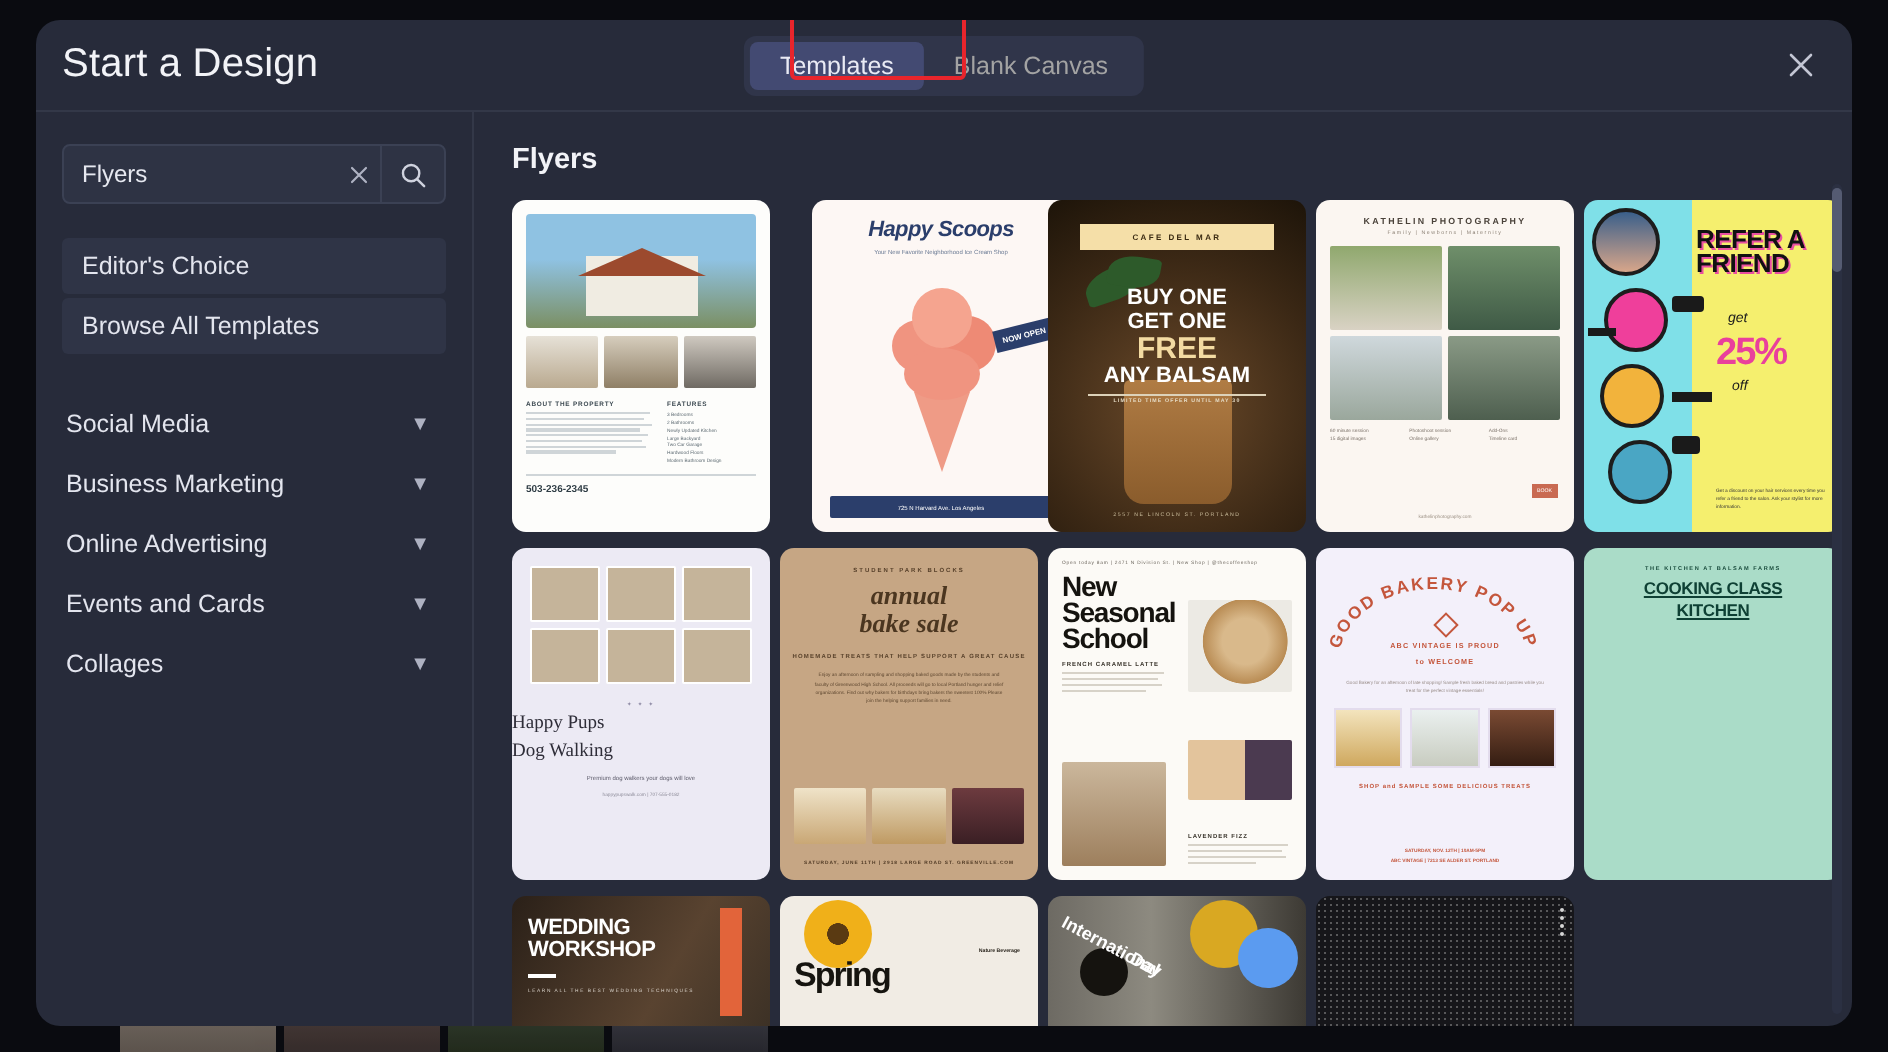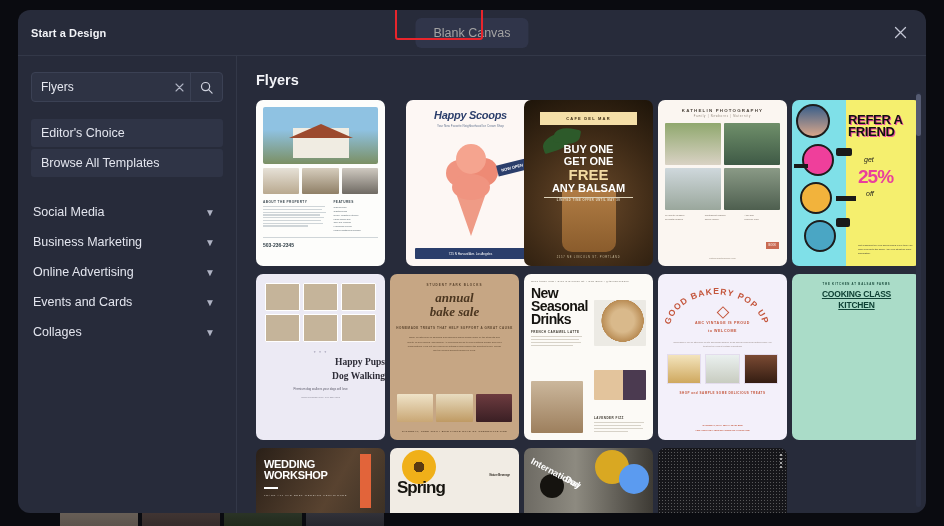--- a/index.html
+++ b/index.html
@@ -30,21 +30,21 @@
 
   
   #modal-header {
     height: 46px; flex: 0 0 46px;
     position: relative;
     border-bottom: 1px solid #333848;
     display: flex; align-items: center;
   }
   #page-title {
     margin-left: 13px;
-    font-size: 11px; font-weight: bold; color: #f2f3f7;
+    font-size: 20px; font-weight: normal; color: #f2f3f7;
     letter-spacing: .1px;
   }
   #tab-group {
     position: absolute; left: 50%; transform: translateX(-50%);
     display: flex; gap: 0;
     background: #30354a; border-radius: 6px; padding: 3px;
   }
   .tab {
     padding: 5px 15px; border-radius: 4px;
     font-size: 12.5px; color: #a3a3a3;
@@ -221,21 +221,21 @@
   .rf-get { position: absolute; left: 72px; top: 56px; font-size: 7px; font-style: italic; color: #1c1c1c; }
   .rf-off { position: absolute; left: 74px; top: 90px; font-size: 7px; font-style: italic; color: #1c1c1c; }
   .rf-txt { position: absolute; left: 66px; bottom: 10px; right: 6px; font-size: 2.4px; color: #333; line-height: 1.6; }
   .rf-tool { position: absolute; background: #1a1a1a; }
 
   
   .c-pups { background: #eceaf4; }
   .pup-grid { display: grid; grid-template-columns: repeat(3,1fr); gap: 3px; margin: 9px 9px 0; }
   .pup-cell { height: 28px; background: #c5b49a; border-radius: 1px; border: 1px solid #fff; }
   .pup-logo { text-align: center; font-size: 3px; color: #8e8aa4; margin-top: 8px; letter-spacing: 1px; }
-  .pup-t { text-align: right; font-weight: bold; font-size: 9.5px; color: #2e2d38; line-height: 1.05; margin-top: 4px; font-family: "Liberation Serif", serif; }
+  .pup-t { text-align: left; font-weight: normal; font-size: 9.5px; color: #2e2d38; line-height: 1.05; margin-top: 4px; font-family: "Liberation Serif", serif; }
   .pup-s { text-align: center; font-size: 3px; color: #5d5c6b; margin-top: 5px; }
   .pup-u { text-align: center; font-size: 2.4px; color: #8d8c99; margin-top: 5px; }
 
   
   .c-bake { background: #c6a684; }
   .bk-top { text-align: center; font-size: 3px; font-weight: bold; letter-spacing: 1px; color: #57402a; margin-top: 9px; }
   .bk-t { text-align: center; font-size: 13px; font-style: italic; font-weight: bold; color: #4b3venue; color: #4b3620; line-height: 1.05; margin-top: 4px; font-family: "Liberation Serif", serif; }
   .bk-h { text-align: center; font-size: 3px; font-weight: bold; letter-spacing: .6px; color: #5a432c; margin-top: 8px; line-height: 1.7; }
   .bk-p { margin: 5px 16px 0; font-size: 2.4px; color: #5d462f; line-height: 1.8; text-align: center; }
   .bk-imgs { position: absolute; left: 7px; right: 7px; bottom: 18px; display: flex; gap: 3px; }
@@ -295,20 +295,21 @@
     <div class="bg-thumb" style="background:linear-gradient(#4a4a52,#2c2c33)"></div>
   </div>
 </div>
 
 <div id="modal">
 
   <div id="modal-header">
     <div id="page-title">Start a Design</div>
 
     <div id="tab-group">
+      <div class="tab active">Templates</div>
       <div class="tab">Blank Canvas</div>
     </div>
     <div id="tab-highlight"></div>
 
     <div id="close-button">
       <svg width="13" height="13" viewBox="0 0 13 13">
         <path d="M1.5 1.5 L11.5 11.5 M11.5 1.5 L1.5 11.5" stroke="currentColor" stroke-width="1.3" fill="none" stroke-linecap="round"></path>
       </svg>
     </div>
   </div>
@@ -524,21 +525,21 @@
             </div>
             <div class="bk-foot">SATURDAY, JUNE 11TH  |  2918 LARGE ROAD ST. GREENVILLE.COM</div>
           </div>
         </div>
 
         <div class="template-card c-drinks">
           <div class="tpl-inner">
             <div class="dr-top">Open today 8am  |  2471 N Division St.  |  New Shop  |  @thecoffeeshop</div>
             <div class="dr-t">New</div>
             <div class="dr-t" style="margin-top:0">Seasonal</div>
-            <div class="dr-t" style="margin-top:0">Drinks</div>
+            <div class="dr-t" style="margin-top:0">School</div>
             <div class="dr-img1"></div>
             <div class="dr-b">
               <div class="dr-h">FRENCH CARAMEL LATTE</div>
               <div class="dr-line" style="width:98%"></div>
                 <div class="dr-line" style="width:93%"></div>
               <div class="dr-line" style="width:96%"></div>
                 <div class="dr-line" style="width:80%"></div>
             </div>
             <div class="dr-img2"></div>
             <div class="dr-img3"></div>

